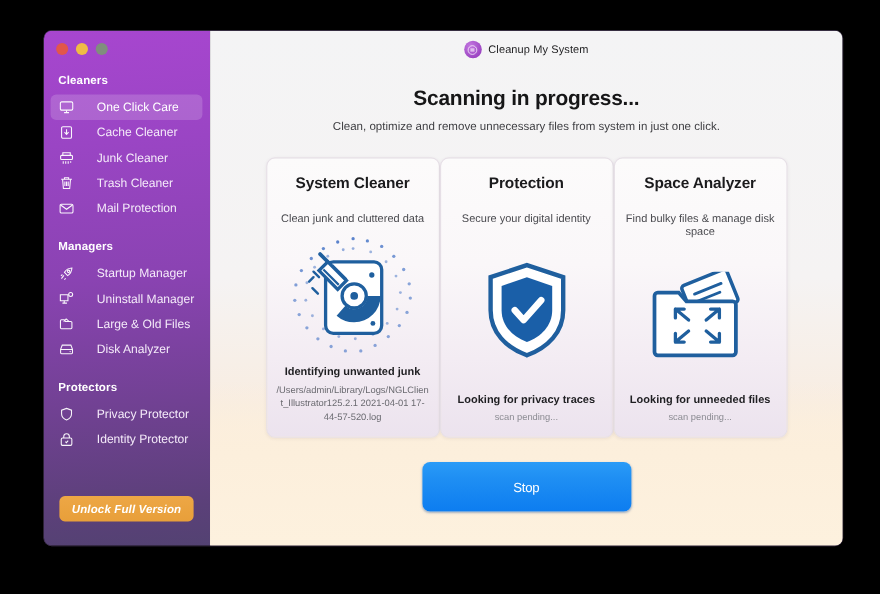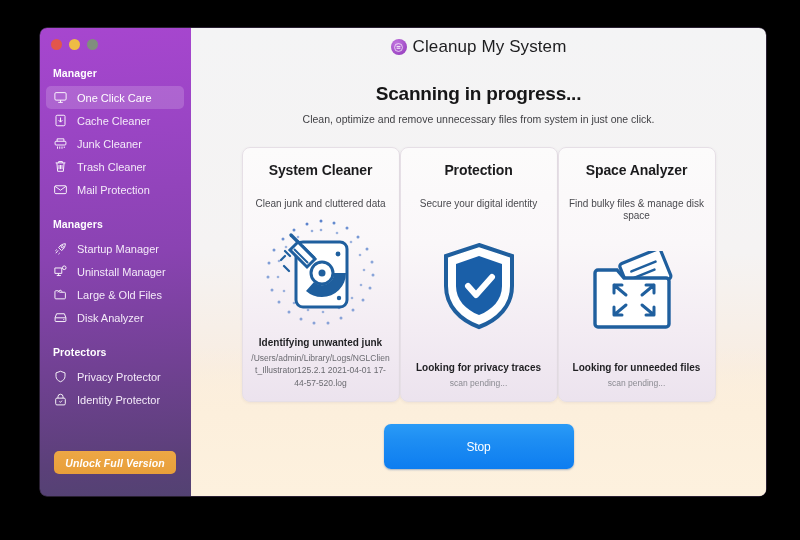--- a/index.html
+++ b/index.html
@@ -45,21 +45,21 @@
   }
   #sec-cleaners { margin-top: 17px; }
   .nav-item {
     display: flex; align-items: center;
     height: 23px;
     margin: 0 7px 0 6px;
     padding-left: 7px;
     border-radius: 5px;
     font-size: 11px;
     color: #f4eaf9;
-    gap: 9px;
+    gap: 20px;
   }
   .nav-item.active { background: rgba(255,255,255,0.17); color:#fff; }
   .nav-ico { width: 15px; height: 15px; flex: 0 0 15px; display:block; opacity:.95; }
   .nav-ico svg { display:block; }
   .nav-label { white-space: nowrap; }
 
   #unlock-btn {
     position: absolute;
     left: 14px; bottom: 22px;
     width: 122px; height: 23px;
@@ -93,21 +93,21 @@
     gap: 6px;
     padding-top: 9px;
     position: relative; z-index: 2;
   }
   #brand-mark {
     width: 16px; height: 16px; border-radius: 50%;
     background: radial-gradient(circle at 35% 30%, #c377e0, #9b44c2 75%);
     display: flex; align-items: center; justify-content: center;
   }
   #brand-mark svg { display:block; }
-  #brand-name { font-size: 17px; color: #1d1d1f; letter-spacing: .1px; }
+  #brand-name { font-size: 10px; color: #1d1d1f; letter-spacing: .1px; }
 
   #headline {
     text-align: center;
     margin-top: 26px;
     font-size: 19px; font-weight: bold;
     color: #161617;
     letter-spacing: -.2px;
     position: relative; z-index: 2;
   }
   #subheadline {
@@ -161,21 +161,21 @@
 <div id="app-window">
 
   <div id="sidebar">
 
     <div class="traffic">
       <span class="light red"></span>
       <span class="light yellow"></span>
       <span class="light green"></span>
     </div>
 
-    <div class="section-title" id="sec-cleaners">Manager</div>
+    <div class="section-title" id="sec-cleaners">Cleaners</div>
 
     <div class="nav-item active">
       <span class="nav-ico">
         <svg width="15" height="15" viewBox="0 0 20 20" fill="none" stroke="#fff" stroke-width="1.3">
           <rect x="2.5" y="3.5" width="15" height="10" rx="1.6"></rect>
             <path d="M7 16.5h6M10 13.5v3"></path>
         </svg>
       </span>
       <span class="nav-label">One Click Care</span>
     </div>

